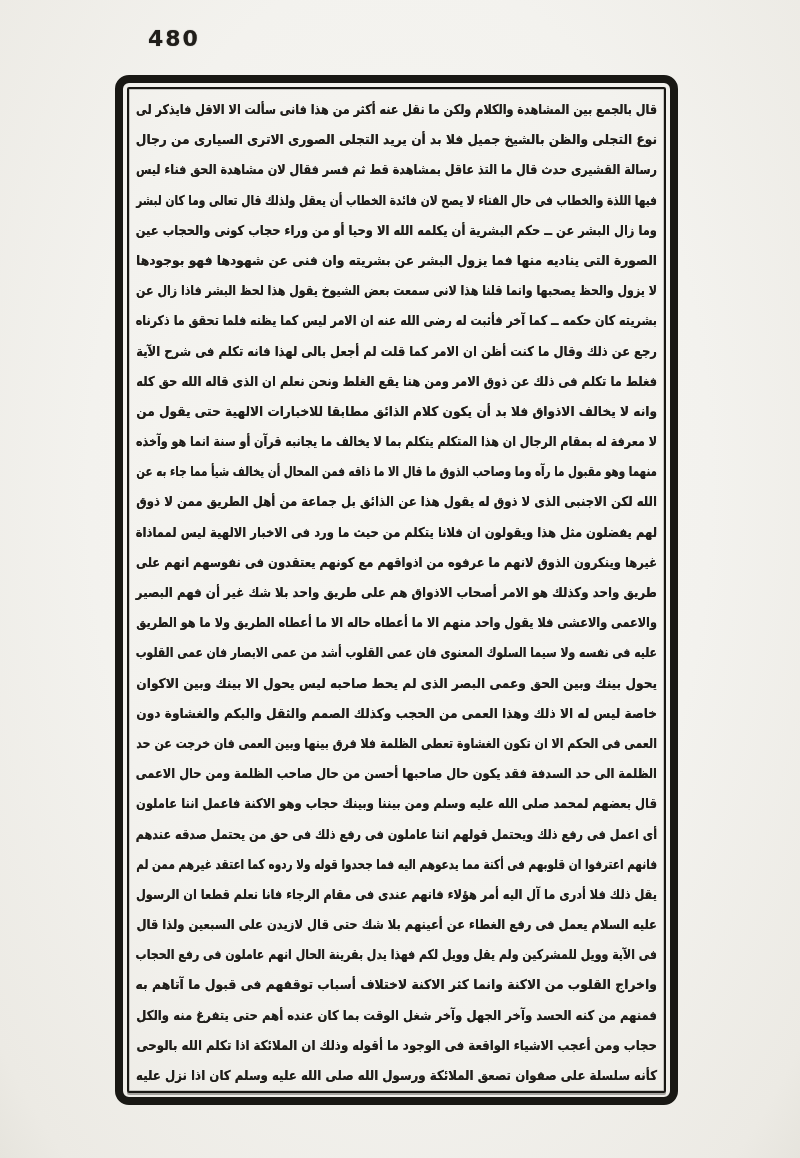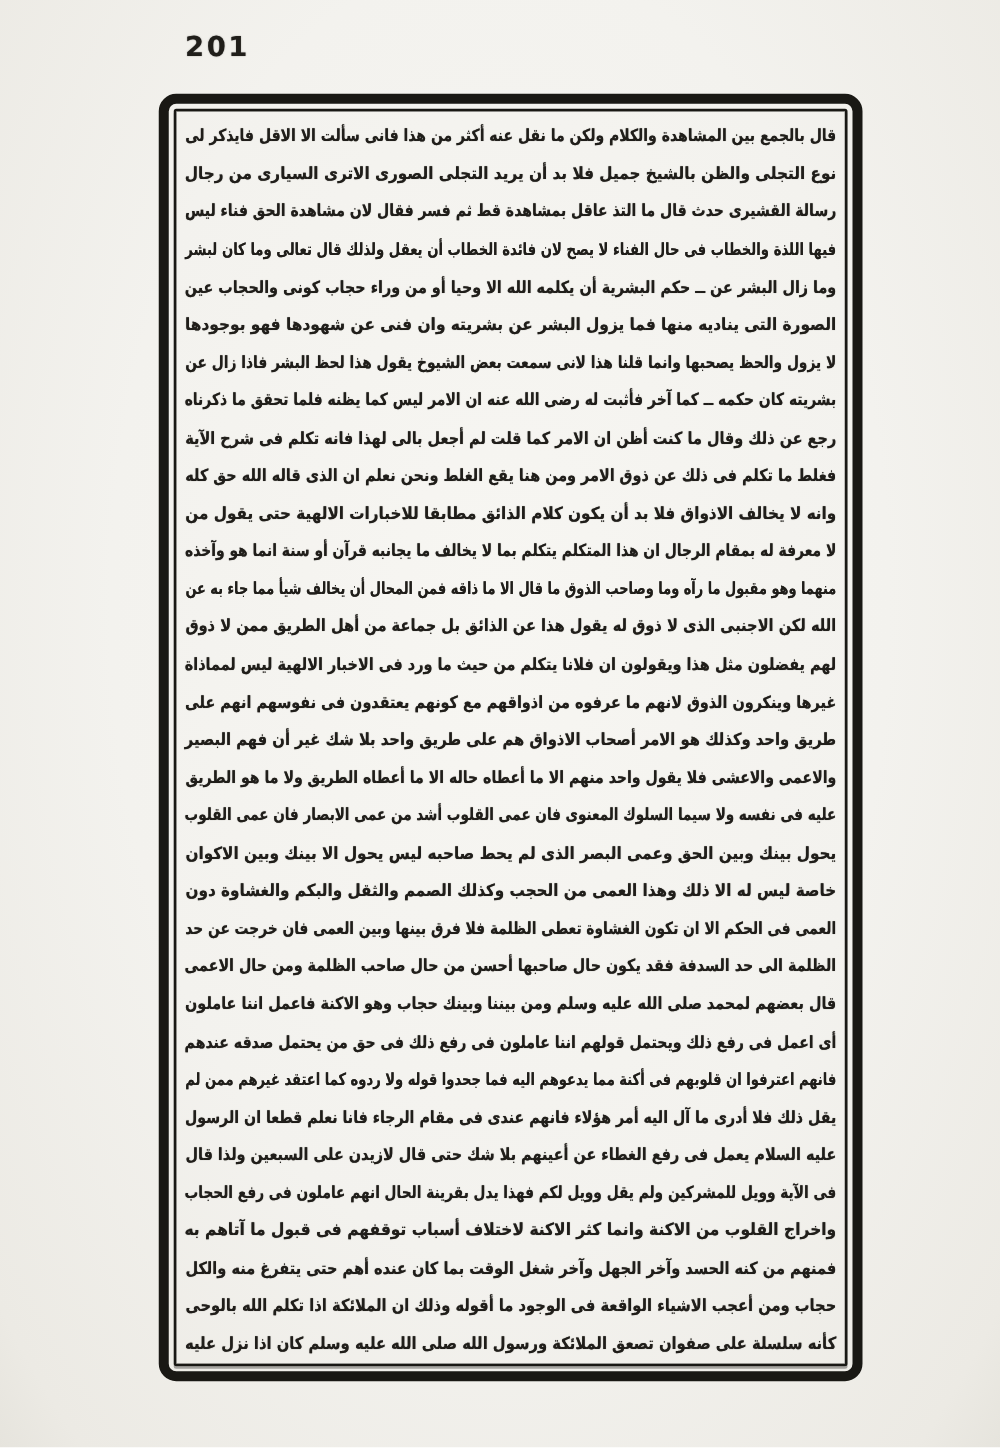--- a/index.html
+++ b/index.html
@@ -31,21 +31,20 @@
     left:127px; top:87px;
     width:539px; height:1006px;
     border:2px solid var(--frame);
     outline:8px solid var(--frame);
     outline-offset:4px;
     border-radius:2px;
     
     box-shadow:0 2px 0 0 rgba(25,24,20,.35), inset 0 0 0 0.5px rgba(25,24,20,.4);
     background:transparent;
     overflow:hidden;
-    margin-left:12px;
   }
   .text-block{
     position:absolute;
     inset:0;
     padding:5px 7px 4px 7px;
     direction:rtl;
   }
   .line{
     height:30.2px;
     line-height:30.2px;
@@ -54,21 +53,21 @@
     white-space:nowrap;
     text-align:right;
     color:var(--ink);
     text-shadow:0 0 0.6px rgba(32,30,26,.8);
   }
 </style>
 </head>
 <body>
 
 <div class="scan">
-  <div class="page-number">201</div>
+  <div class="page-number">480</div>
 
   <div class="frame">
     <div class="text-block">
 
     <div class="line" style="transform: scaleX(0.8296); transform-origin: right center;">قال بالجمع بين المشاهدة والكلام ولكن ما نقل عنه أكثر من هذا فانى سألت الا الاقل فايذكر لى</div>
         <div class="line" style="transform: scaleX(0.9045); transform-origin: right center;">نوع التجلى والظن بالشيخ جميل فلا بد أن يريد التجلى الصورى الاترى السيارى من رجال</div>
         <div class="line" style="transform: scaleX(0.8309); transform-origin: right center;">رسالة القشيرى حدث قال ما التذ عاقل بمشاهدة قط ثم فسر فقال لان مشاهدة الحق فناء ليس</div>
         <div class="line" style="transform: scaleX(0.7823); transform-origin: right center;">فيها اللذة والخطاب فى حال الفناء لا يصح لان فائدة الخطاب أن يعقل ولذلك قال تعالى وما كان لبشر</div>
         <div class="line" style="transform: scaleX(0.8499); transform-origin: right center;">وما زال البشر عن ــ حكم البشرية أن يكلمه الله الا وحيا أو من وراء حجاب كونى والحجاب عين</div>
         <div class="line" style="transform: scaleX(0.9108); transform-origin: right center;">الصورة التى يناديه منها فما يزول البشر عن بشريته وان فنى عن شهودها فهو بوجودها</div>

